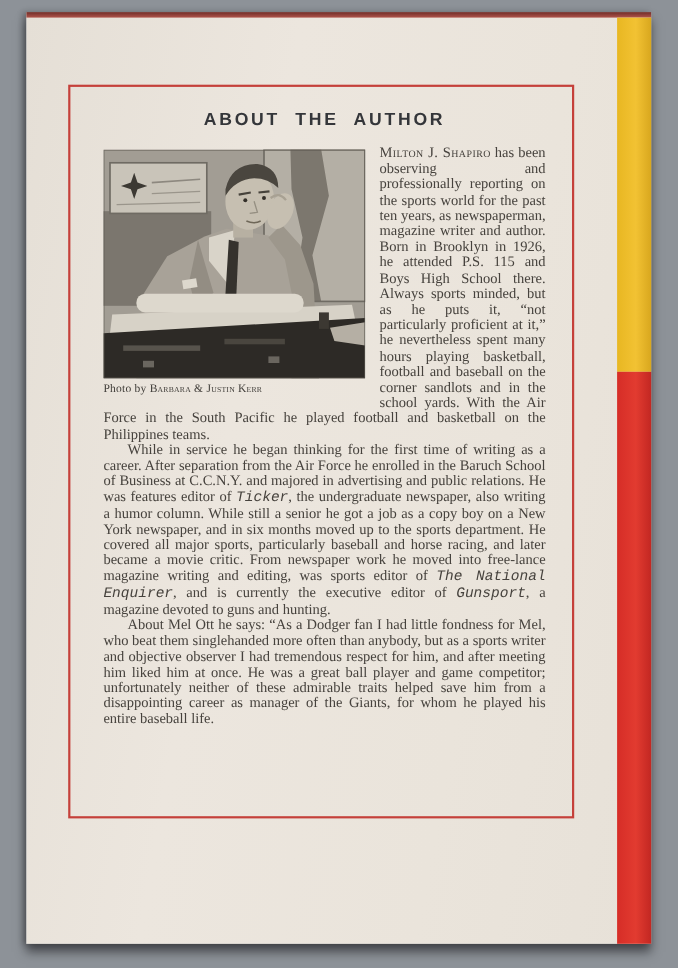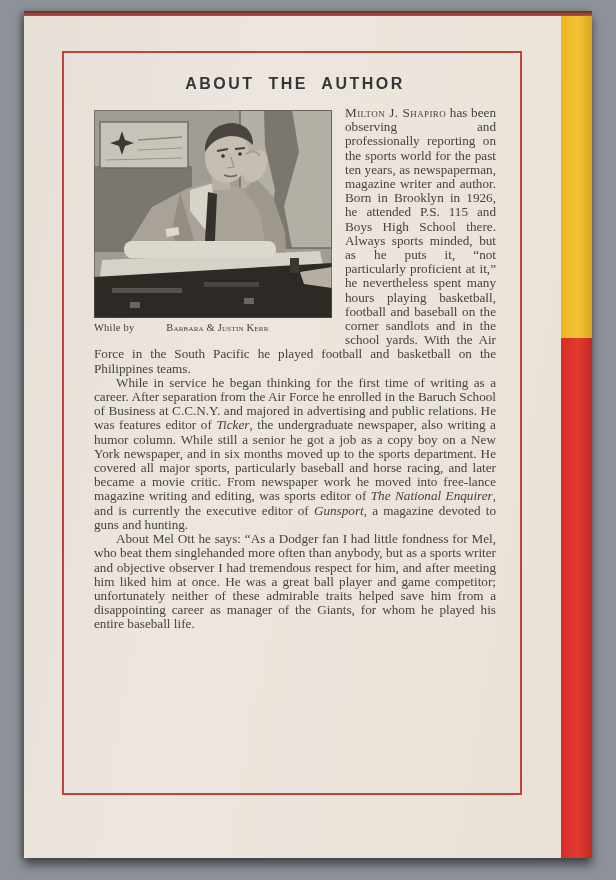--- a/index.html
+++ b/index.html
@@ -14,38 +14,38 @@
     box-shadow:0 7px 9px rgba(15,15,18,.55), -3px 0 5px rgba(25,25,28,.28);
   }
   .top-edge{
     position:absolute;top:0;left:0;right:0;height:5px;
     background:linear-gradient(to bottom,#6f2d28,#b0544b);
   }
   .stripe{position:absolute;right:0;width:31px;}
   .stripe-yellow{top:5px;height:322px;background:linear-gradient(to right,#e8b722,#f2c233 55%,#d8a71e);}
   .stripe-red{top:327px;bottom:0;background:linear-gradient(to right,#d62d27,#e23b30 55%,#c22722);}
   .frame{
-    position:absolute;left:38px;top:40px;width:460px;height:744px;
+    position:absolute;left:38px;top:66px;width:460px;height:667px;
     border:2px solid #c5403a;box-sizing:border-box;
     padding:16px 24px 0 30px;overflow:hidden;
   }
   .title{
     margin:6px 0 13px;text-align:center;
     font-family:"Liberation Sans", sans-serif;font-weight:bold;
     font-size:16px;letter-spacing:2.5px;word-spacing:7px;color:#34363a;
   }
   figure{float:left;width:238px;margin:4px 13px 2px 0;padding:0;}
   .photo-svg{width:238px;height:208px;display:block;}
   figcaption{margin-top:4px;font-size:10.5px;color:#413e3a;letter-spacing:.2px;}
-  .sc{font-variant:small-caps;margin-left:29px;}
+  .sc{font-variant:small-caps;}
   .name{font-variant:small-caps;letter-spacing:.4px;}
   p{margin:0;font-size:13.2px;line-height:14.2px;text-align:justify;color:#46423d;}
   .ind{text-indent:22px;}
   .titles{font-size:12px;letter-spacing:.5px;}
-  .it{font-style:italic;}
+  .it{font-style:italic;font-family:Liberation Mono, monospace;}
 </style>
 </head>
 <body>
 
 <div class="book">
   <div class="top-edge"></div>
   <div class="stripe stripe-yellow"></div>
   <div class="stripe stripe-red"></div>
 
   <div class="frame">
@@ -99,21 +99,21 @@
           <path d="M0 167 L238 153 L238 208 L0 208 Z" fill="#2d2a26"></path>
           <rect x="18" y="178" width="70" height="5" fill="#57534c"></rect>
           <rect x="110" y="172" width="55" height="5" fill="#4a463f"></rect>
           <rect x="196" y="148" width="9" height="15" fill="#3c3832"></rect>
           <path d="M206 162 L238 157 L238 178 L210 174 Z" fill="#b5afa4"></path>
           <rect x="36" y="192" width="10" height="6" fill="#6a665f"></rect>
           <rect x="150" y="188" width="10" height="6" fill="#6a665f"></rect>
         </g>
         <rect x="0.5" y="0.5" width="237" height="207" fill="none" stroke="#5a564f" stroke-opacity="0.65"></rect>
       </svg>
-      <figcaption><span>While by</span> <span class="sc">Barbara &amp; Justin Kerr</span></figcaption>
+      <figcaption><span>Photo by</span> <span class="sc">Barbara &amp; Justin Kerr</span></figcaption>
     </figure>
 
     <p><span class="name">Milton J. Shapiro</span><span> has been observing and professionally reporting on the sports world for the past ten years, as newspaperman, magazine writer and author. Born in Brooklyn in 1926, he attended P.S. 115 and Boys High School there. Always sports minded, but as he puts it, “not particularly proficient at it,” he nevertheless spent many hours playing basketball, football and baseball on the corner sandlots and in the school yards. With the Air Force in the South Pacific he played football and basketball on the Philippines teams.</span></p>
 
     <p class="ind"><span>While in service he began thinking for the first time of writing as a career. After separation from the Air Force he enrolled in the Baruch School of Business at C.C.N.Y. and majored in advertising and public relations. He was features editor of </span><span class="it">Ticker</span><span>, the undergraduate newspaper, also writing a humor column. While still a senior he got a job as a copy boy on a New York newspaper, and in six months moved up to the sports department. He covered all major sports, particularly baseball and horse racing, and later became a movie critic. From newspaper work he moved into free-lance magazine writing and editing, was sports editor of </span><span class="it">The National Enquirer</span><span>, and is currently the executive editor of </span><span class="it">Gunsport</span><span>, a magazine devoted to guns and hunting.</span></p>
 
     <p class="ind">About Mel Ott he says: “As a Dodger fan I had little fondness for Mel, who beat them singlehanded more often than anybody, but as a sports writer and objective observer I had tremendous respect for him, and after meeting him liked him at once. He was a great ball player and game competitor; unfortunately neither of these admirable traits helped save him from a disappointing career as manager of the Giants, for whom he played his entire baseball life.</p>
 
 
   </div>

